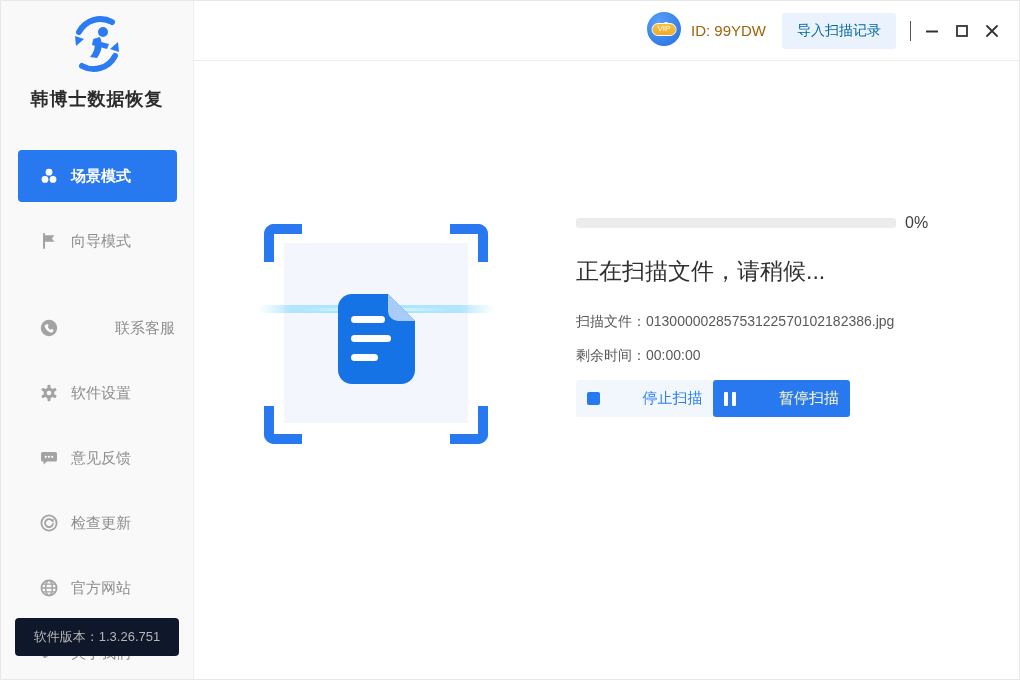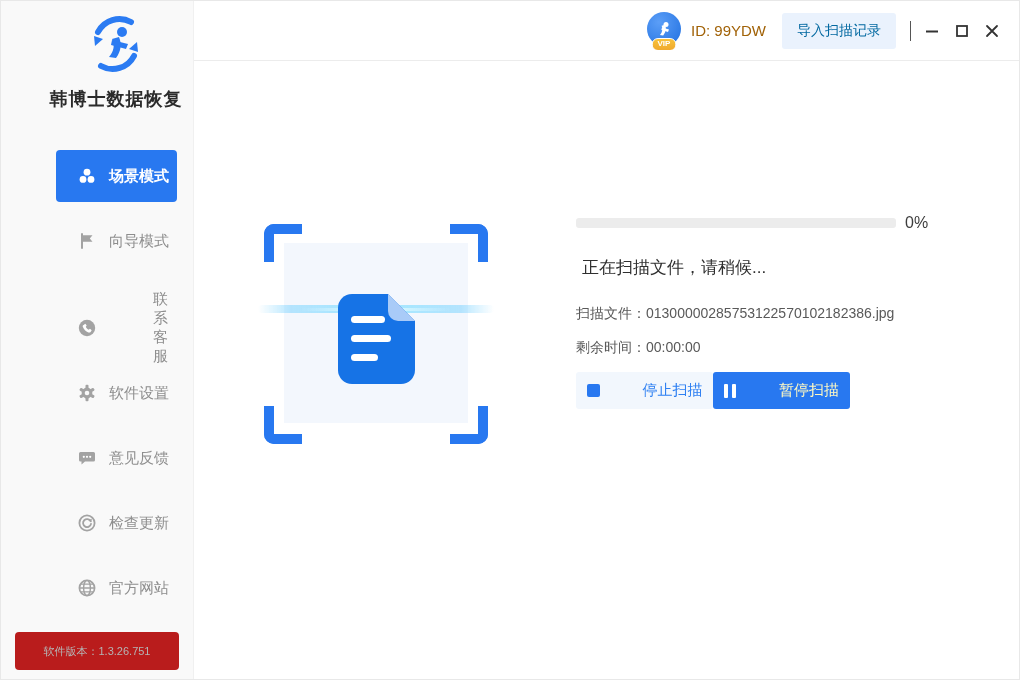--- a/index.html
+++ b/index.html
@@ -1,37 +1,37 @@
 <!DOCTYPE html>
 <html><head>
 <meta charset="utf-8">
 <style>
   * { margin:0; padding:0; box-sizing:border-box; }
   html,body { width:1020px; height:680px; }
   body { font-family:"Liberation Sans","DejaVu Sans",sans-serif; background:#fff; overflow:hidden; }
   .window { display:flex; width:1020px; height:680px; background:#fff; border:1px solid #e8e8e8; }
 
   
-  .sidebar { position:relative; width:193px; flex-shrink:0; background:#f9f9f9; border-right:1px solid #f0f0f0;padding-left:38px; }
+  .sidebar { position:relative; width:193px; flex-shrink:0; background:#f9f9f9; border-right:1px solid #f0f0f0; }
   .logo-area { padding-top:12px; text-align:center; }
   .logo-area svg { display:block; margin:0 auto; }
   .app-title { margin-top:12px; font-size:18px; font-weight:bold; color:#2b2b2b; letter-spacing:1px; }
   .nav { margin-top:39px; }
   .nav-item { display:flex; align-items:center; height:52px; margin:0 16px 13px 17px; padding-left:22px; border-radius:4px; font-size:15px; color:#8e8e8e; cursor:pointer; }
   .nav-item .ico { width:18px; height:18px; margin-right:13px; flex-shrink:0; display:flex; align-items:center; justify-content:center; }
   .nav-item.active { background:#2878f0; color:#fff; font-weight:bold; }
   .nav-item.group-gap { margin-top:35px;gap:44px; }
-  .version-box { position:absolute; left:14px; right:14px; bottom:9px; height:38px; background:#b91c1c; border-radius:4px; display:flex; align-items:center; justify-content:center; font-size:11px; color:#b5b5b5; }
+  .version-box { position:absolute; left:14px; right:14px; bottom:23px; height:38px; background:#0f172a; border-radius:4px; display:flex; align-items:center; justify-content:center; font-size:13px; color:#b5b5b5; }
 
   
   .main { flex:1; display:flex; flex-direction:column; }
   .topbar { height:60px; flex-shrink:0; border-bottom:1px solid #ececec; display:flex; align-items:center; justify-content:flex-end; padding-right:12px; }
   .avatar { position:relative; width:38px; height:40px; margin-right:8px; }
   .avatar-circle { position:absolute; top:1px; left:2px; width:34px; height:34px; border-radius:50%; background:radial-gradient(circle at 35% 30%, #5b9ef7, #1f6fe0); display:flex; align-items:center; justify-content:center; }
-  .vip-badge { position:absolute; left:50%; bottom:0; transform:translateX(-50%); background:linear-gradient(#f7c23c,#f0a92e); color:#fff; font-size:8px; font-weight:bold; padding:1px 5px 2px; border-radius:8px; border:1px solid #fff; line-height:1; }
+  .vip-badge { position:absolute; left:50%; bottom:15px; transform:translateX(-50%); background:linear-gradient(#f7c23c,#f0a92e); color:#fff; font-size:8px; font-weight:normal; padding:1px 5px 2px; border-radius:8px; border:1px solid #fff; line-height:1; }
   .id-text { font-size:15px; color:#a16207; margin-right:16px; }
   .import-btn { background:#eaf2fd; color:#0369a1; border:none; font-size:14px; padding:9px 15px; border-radius:3px; cursor:pointer; margin-right:14px; font-family:inherit; }
   .v-sep { width:1px; height:20px; background:#555; margin-right:6px; }
   .win-btn { width:30px; height:30px; display:flex; align-items:center; justify-content:center; cursor:pointer; }
 
   .content { position:relative; flex:1; background:#fff; }
 
   
   .scan-visual { position:absolute; left:70px; top:163px; width:224px; height:220px; }
   .inner-square { position:absolute; left:20px; top:19px; width:184px; height:180px; background:#f3f7fd; }
@@ -43,21 +43,21 @@
   .scanline { position:absolute; left:-6px; right:-6px; top:81px; height:8px; background:linear-gradient(90deg, rgba(127,212,255,0) 0%, rgba(127,212,255,.55) 14%, rgba(160,230,255,.95) 45%, rgba(160,230,255,.95) 55%, rgba(127,212,255,.55) 86%, rgba(127,212,255,0) 100%); border-radius:4px; filter:blur(.5px); }
   .scanline::after { content:""; position:absolute; left:18%; right:18%; top:2.5px; height:3px; background:linear-gradient(90deg, rgba(210,245,255,0), rgba(235,252,255,.95), rgba(210,245,255,0)); border-radius:2px; }
   .doc-icon { position:absolute; left:74px; top:70px; z-index:2; }
 
   
   .scan-info { position:absolute; left:382px; top:153px; width:400px; }
   .progress-row { display:flex; align-items:center; }
   .progress-track { width:320px; height:10px; background:#ececec; border-radius:3px; overflow:hidden; }
   .progress-fill { height:100%; background:#2878f0; border-radius:3px; width:0%; }
   .progress-label { margin-left:9px; font-size:16px; color:#3d3d3d; }
-  .scan-message { margin-top:24px; font-size:17px; color:#2f2f2f;margin-left:6px; }
+  .scan-message { margin-top:24px; font-size:23px; color:#2f2f2f; }
   .info-rows { margin-top:25px; }
   .info-row { display:flex; font-size:14px; color:#595959; margin-bottom:15px; line-height:19px; }
   .info-row .lbl { flex-shrink:0; }
   .btn-row { margin-top:14px; display:flex; }
   .scan-btn { width:137px; height:37px; border:none; border-radius:3px; font-size:15px; display:inline-flex; align-items:center; justify-content:center; cursor:pointer; font-family:inherit;gap:32px; }
   .stop-btn { background:#f2f7fd; color:#2f80f2; }
   .stop-btn .stop-square { width:13px; height:13px; background:#2878f0; border-radius:2px; margin-right:11px; }
   .pause-btn { background:#2878f0; color:#fef9c3; }
   .pause-icon { display:inline-flex; margin-right:11px; }
   .pause-icon i { display:block; width:4px; height:14px; background:#fff; border-radius:1px; }

